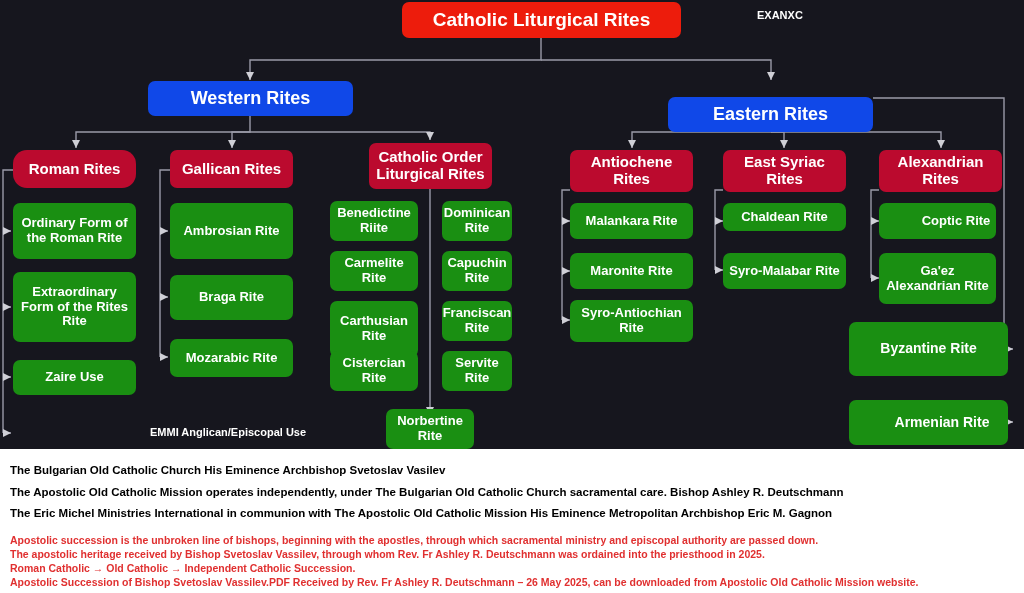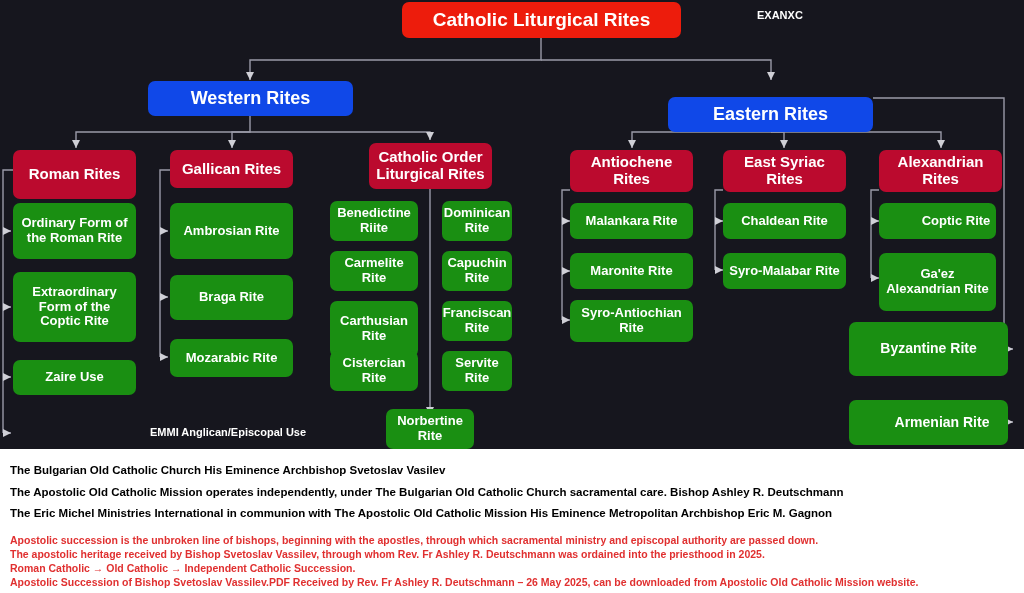--- a/index.html
+++ b/index.html
@@ -130,29 +130,29 @@
     </g>
   </svg>
 
   <div class="node red" style="left:402px;top:2px;width:279px;height:36px;">Catholic Liturgical Rites</div>
 
   <div class="plainlabel" style="left:757px;top:9px;">EXANXC</div>
 
   <div class="node blue" style="left:148px;top:81px;width:205px;height:35px;">Western Rites</div>
   <div class="node blue" style="left:668px;top:81px;width:205px;height:35px;margin-top:16px;">Eastern Rites</div>
 
-  <div class="node crimson" style="left:13px;top:150px;width:123px;height:49px;">Roman Rites</div>
+  <div class="node crimson" style="left:13px;top:150px;width:123px;height:38px;border-radius:14px;">Roman Rites</div>
   <div class="node crimson" style="left:170px;top:150px;width:123px;height:38px;">Gallican Rites</div>
   <div class="node crimson" style="left:369px;top:143px;width:123px;height:46px;">Catholic Order Liturgical Rites</div>
   <div class="node crimson" style="left:570px;top:150px;width:123px;height:42px;">Antiochene Rites</div>
   <div class="node crimson" style="left:723px;top:150px;width:123px;height:42px;">East Syriac Rites</div>
   <div class="node crimson" style="left:879px;top:150px;width:123px;height:42px;">Alexandrian Rites</div>
 
   <div class="node green" style="left:13px;top:203px;width:123px;height:56px;">Ordinary Form of the Roman Rite</div>
-  <div class="node green" style="left:13px;top:272px;width:123px;height:70px;">Extraordinary Form of the Coptic Rite</div>
+  <div class="node green" style="left:13px;top:272px;width:123px;height:70px;">Extraordinary Form of the Rites Rite</div>
   <div class="node green" style="left:13px;top:360px;width:123px;height:35px;">Zaire Use</div>
   <div class="node green" style="left:13px;top:416px;width:123px;height:35px;margin-top:45px;">Anglican Use</div>
 
   <div class="node green" style="left:170px;top:203px;width:123px;height:56px;">Ambrosian Rite</div>
   <div class="node green" style="left:170px;top:275px;width:123px;height:45px;">Braga Rite</div>
   <div class="node green" style="left:170px;top:339px;width:123px;height:38px;">Mozarabic Rite</div>
 
   <div class="node green" style="left:330px;top:201px;width:88px;height:40px;">Benedictine Riite</div>
   <div class="node green" style="left:330px;top:251px;width:88px;height:40px;">Carmelite Rite</div>
   <div class="node green" style="left:330px;top:301px;width:88px;height:56px;">Carthusian Rite</div>
@@ -162,25 +162,25 @@
   <div class="node green" style="left:442px;top:251px;width:70px;height:40px;">Capuchin Rite</div>
   <div class="node green" style="left:442px;top:301px;width:70px;height:40px;">Franciscan Rite</div>
   <div class="node green" style="left:442px;top:351px;width:70px;height:40px;">Servite Rite</div>
 
   <div class="node green" style="left:386px;top:409px;width:88px;height:40px;">Norbertine Rite</div>
 
   <div class="node green" style="left:570px;top:203px;width:123px;height:36px;">Malankara Rite</div>
   <div class="node green" style="left:570px;top:253px;width:123px;height:36px;">Maronite Rite</div>
   <div class="node green" style="left:570px;top:300px;width:123px;height:42px;">Syro-Antiochian Rite</div>
 
-  <div class="node green" style="left:723px;top:203px;width:123px;height:36px;text-align:center;">Chaldean Rite</div>
+  <div class="node green" style="left:723px;top:203px;width:123px;height:28px;text-align:center;">Chaldean Rite</div>
   <div class="node green" style="left:723px;top:253px;width:123px;height:36px;">Syro-Malabar Rite</div>
 
   <div class="node green" style="left:879px;top:203px;width:117px;height:36px;padding-left:41px;">Coptic Rite</div>
-  <div class="node green" style="left:879px;top:253px;width:117px;height:58px;">Ga'ez Alexandrian Rite</div>
+  <div class="node green" style="left:879px;top:253px;width:117px;height:51px;">Ga'ez Alexandrian Rite</div>
 
   <div class="node green" style="left:849px;top:322px;width:159px;height:54px;font-size:14px;">Byzantine Rite</div>
   <div class="node green" style="left:849px;top:400px;width:159px;height:45px;font-size:14px;padding-left:31px;">Armenian Rite</div>
 
   <div class="plainlabel" style="left:150px;top:426px;">EMMI Anglican/Episcopal Use</div>
 </div>
 
 <div id="notes">
   <div class="note-black">The Bulgarian Old Catholic Church His Eminence Archbishop Svetoslav Vasilev</div>
   <div class="note-black">The Apostolic Old Catholic Mission operates independently, under The Bulgarian Old Catholic Church sacramental care. Bishop  Ashley R. Deutschmann</div>

